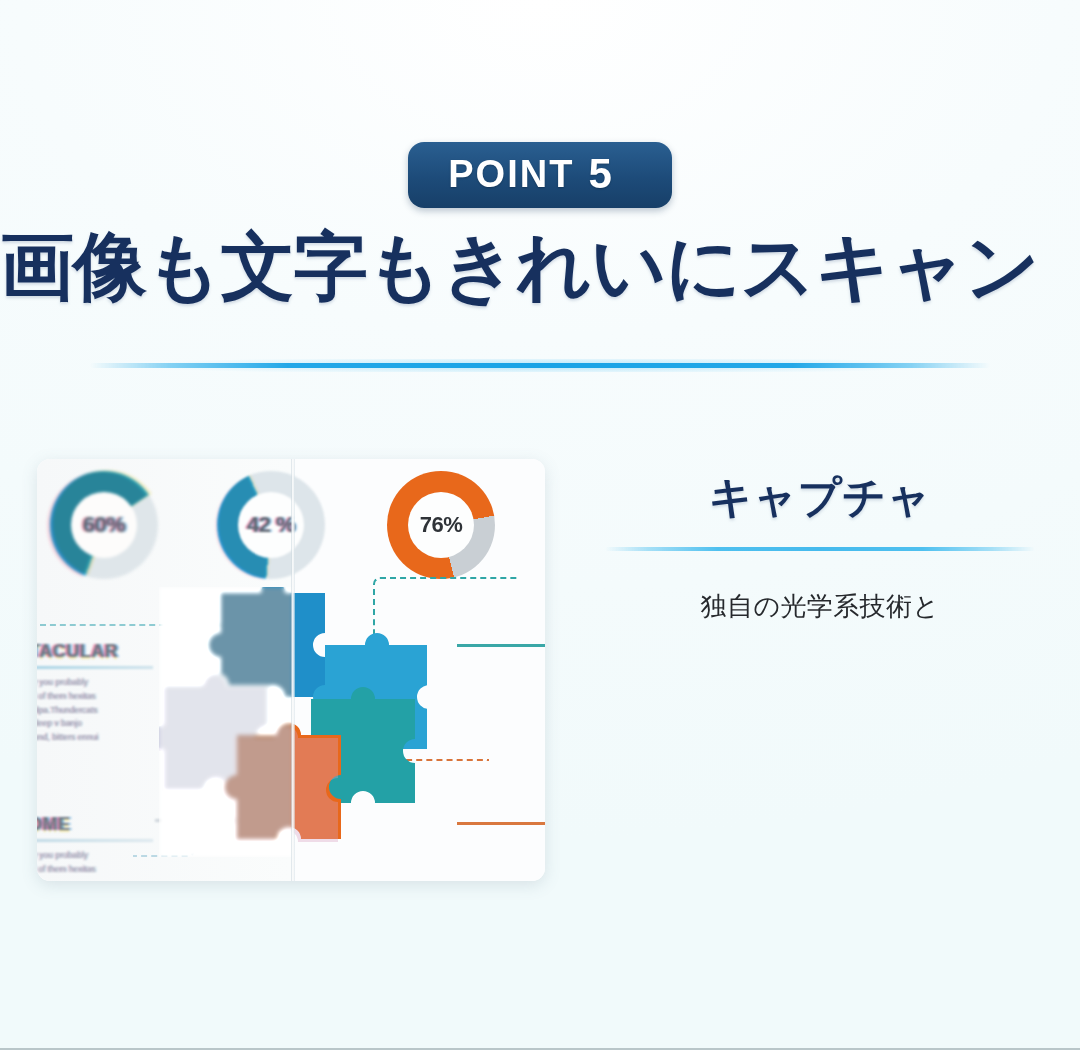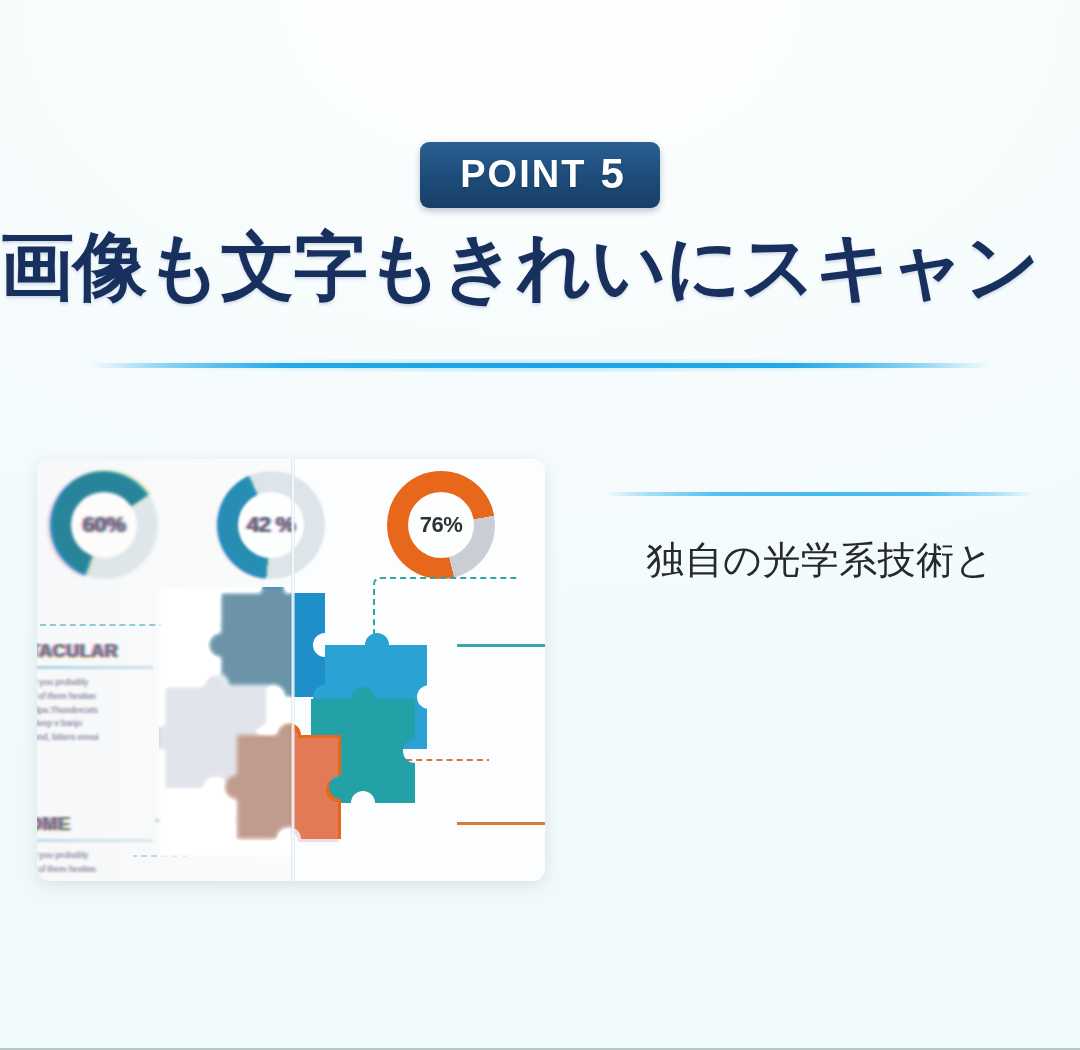--- a/index.html
+++ b/index.html
@@ -21,22 +21,22 @@
   }
 
   
   .badge-wrap {
     position:absolute; top:142px; left:0; width:1080px;
     display:flex; justify-content:center;
   }
   .badge {
     display:inline-flex; align-items:center; gap:14px;
     background:linear-gradient(180deg,#2a5f91 0%,#1d4b79 55%,#173f68 100%);
-    border-radius:9px;
-    padding:11px 36px 13px 40px;
+    border-radius:16px;
+    padding:11px 60px 13px 40px;
     box-shadow:0 3px 7px rgba(20,50,85,.28);
     text-align:right;
   }
   .badge-label, .badge-number {
     color:#ffffff;
     font-weight:bold;
     font-size:38px;
     line-height:1;
     letter-spacing:2px;
     font-family:"Liberation Sans", sans-serif;
@@ -313,21 +313,21 @@
       #45baed 50%,
       #4fc0ef 74%,
       rgba(70,190,240,.45) 90%,
       rgba(70,190,240,0) 100%);
     border-radius:3px;
     filter:blur(.35px);
   }
   .bodycopy {
     margin-top:34px;
     color:#26292d;
-    font-size:38px;
+    font-size:26px;
     line-height:1.62;
     letter-spacing:.4px;
     font-family:"DejaVu Sans", sans-serif;
   }
   .bodycopy div { white-space:nowrap; }
 </style>
 </head>
 <body>
 
 <div id="page">
@@ -472,20 +472,21 @@
         <div>Delectus cray you pro</div>
         <div>haven't heard of them N</div>
         <div>Austin 90's culpa. Thunde</div>
       </div>
     </div>
 
   </div>
 
   <div class="right-col">
     <div class="subhead">
+      <div>キャプチャ</div>
     </div>
 
     <div class="divider-sub"></div>
 
     <div class="bodycopy">
       <div>独自の光学系技術と</div>
     </div>
   </div>
 
 </div>

